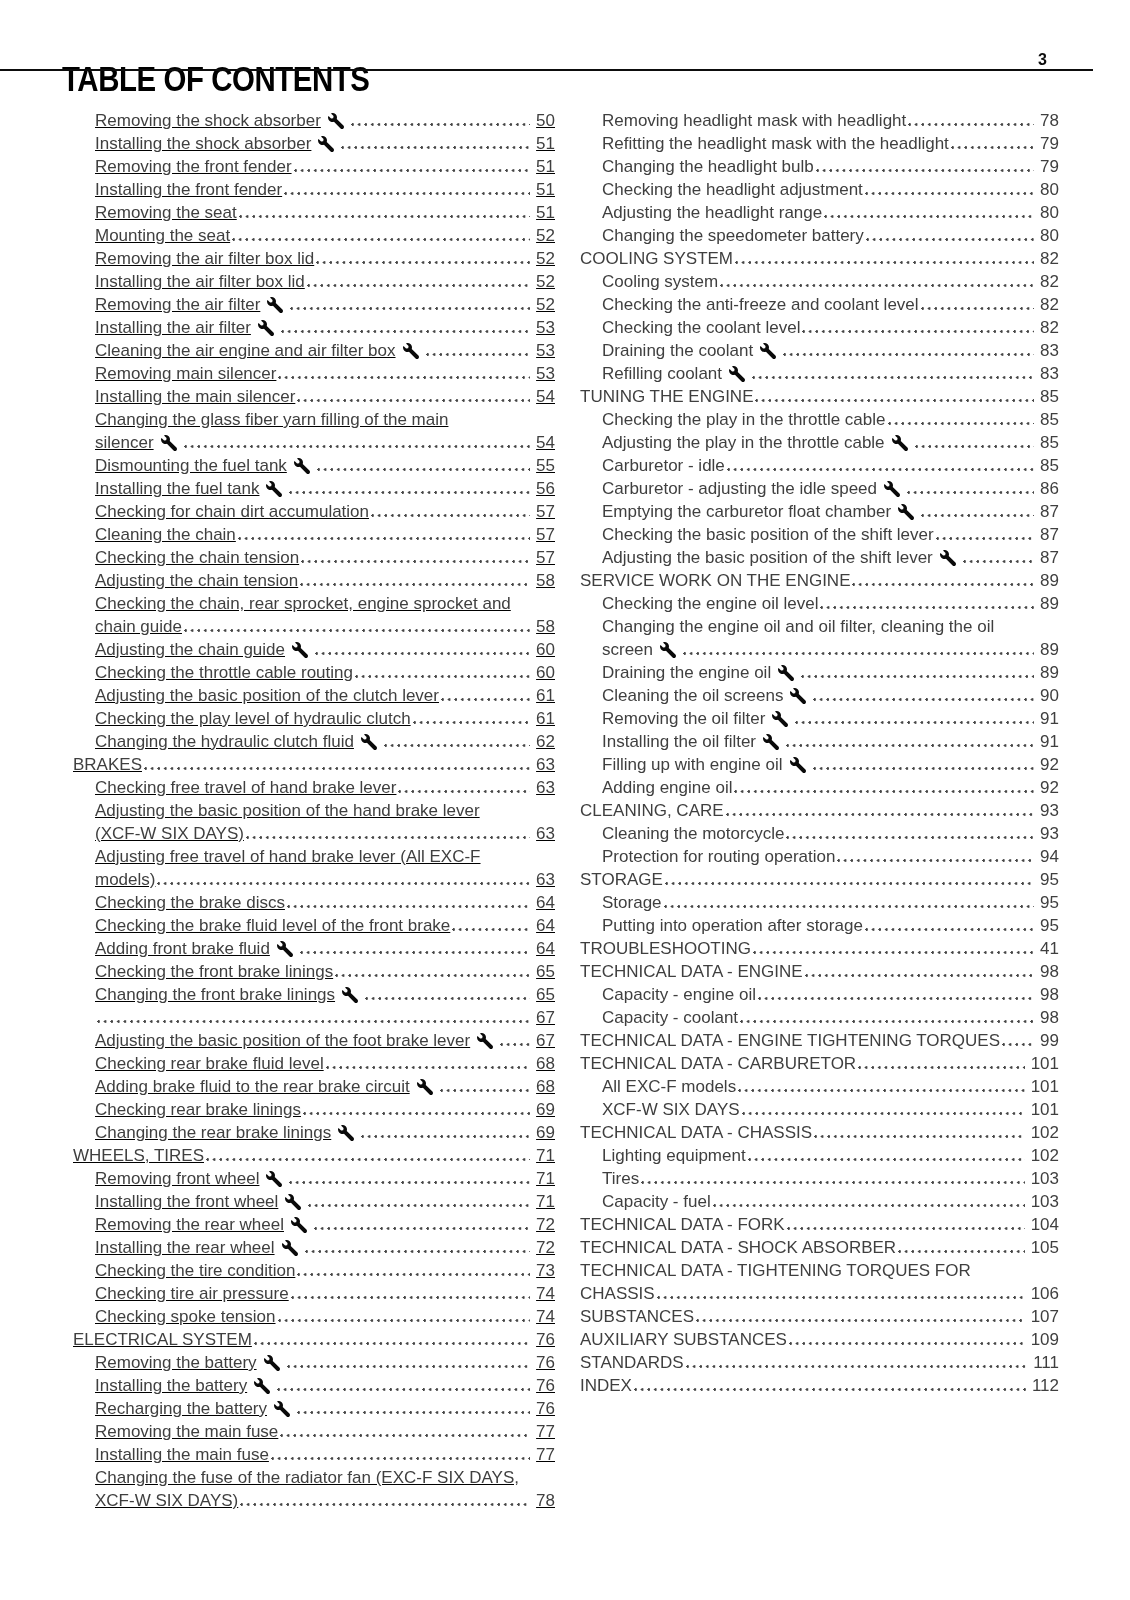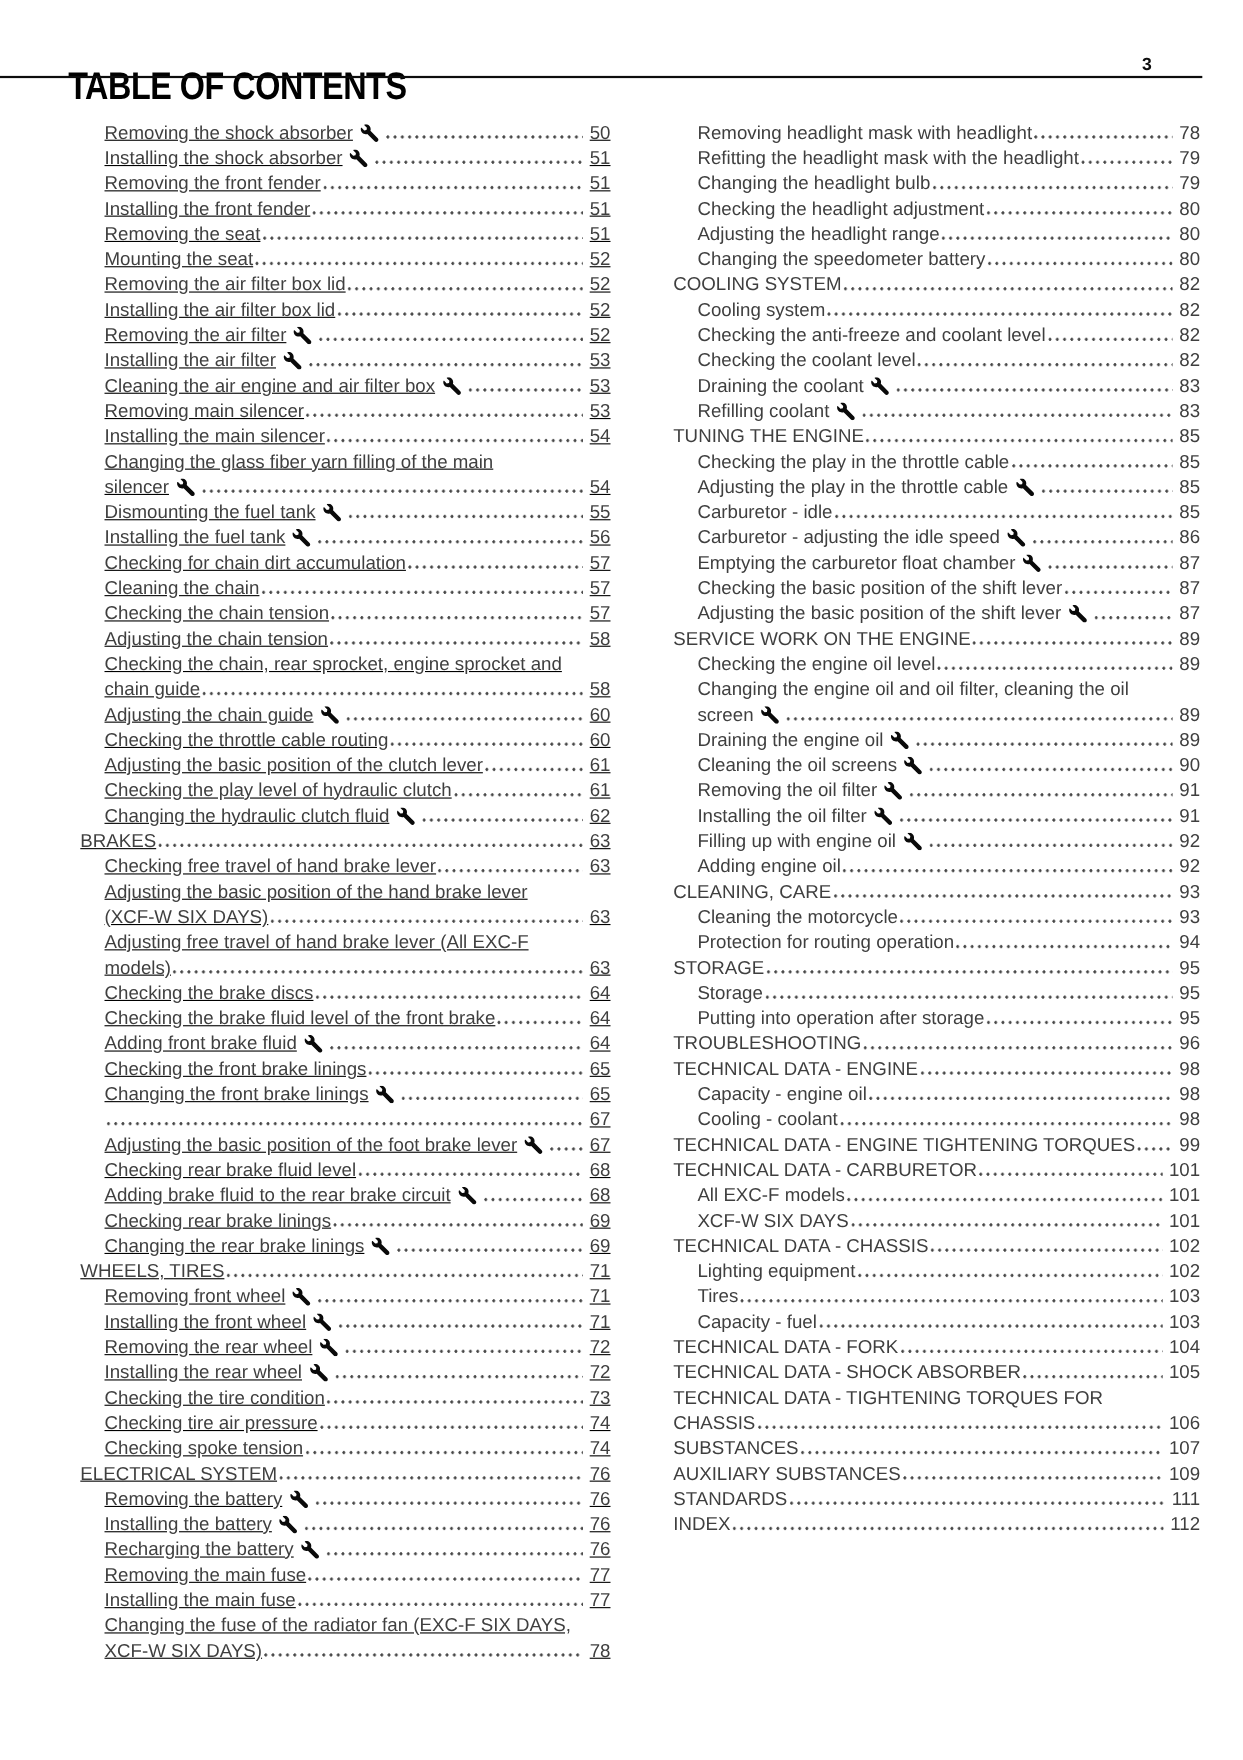--- a/index.html
+++ b/index.html
@@ -20,21 +20,21 @@
   .header-rule {
     position:absolute; left:0; top:69px;
     width:1093px; height:2px; background:#0d0d0d;
   }
   .header-page-num {
     position:absolute; right:83px; top:51px;
     font-size:16px; font-weight:bold; color:#0d0d0d;
   }
   .toc-col { position:absolute; top:109px; }
   #left-col  { left:73px;  width:482px;text-decoration:underline; }
-  #right-col { left:580px; width:479px;margin-left:32px; }
+  #right-col { left:580px; width:479px; }
   .toc-entry {
     color:#3f3f3f;
     font-size:17px; line-height:23px;
     cursor:default;
   }
   .level-1 { padding-left:22px; }
   .entry-line { white-space:nowrap; }
   .entry-row { display:flex; align-items:flex-end; }
   .entry-text { white-space:nowrap; flex:0 0 auto; }
   .wrench {
@@ -808,40 +808,40 @@
         <div class="entry-row">
           <span class="entry-text">Putting into operation after storage</span>
           <span class="dots"></span>
           <span class="page-num">95</span>
         </div>
       </div>
       <div class="toc-entry level-0">
         <div class="entry-row">
           <span class="entry-text">TROUBLESHOOTING</span>
           <span class="dots"></span>
-          <span class="page-num">96</span>
+          <span class="page-num">41</span>
         </div>
       </div>
       <div class="toc-entry level-0">
         <div class="entry-row">
           <span class="entry-text">TECHNICAL DATA - ENGINE</span>
           <span class="dots"></span>
           <span class="page-num">98</span>
         </div>
       </div>
       <div class="toc-entry level-1">
         <div class="entry-row">
           <span class="entry-text">Capacity - engine oil</span>
           <span class="dots"></span>
           <span class="page-num">98</span>
         </div>
       </div>
       <div class="toc-entry level-1">
         <div class="entry-row">
-          <span class="entry-text">Cooling - coolant</span>
+          <span class="entry-text">Capacity - coolant</span>
           <span class="dots"></span>
           <span class="page-num">98</span>
         </div>
       </div>
       <div class="toc-entry level-0">
         <div class="entry-row">
           <span class="entry-text">TECHNICAL DATA - ENGINE TIGHTENING TORQUES</span>
           <span class="dots"></span>
           <span class="page-num">99</span>
         </div>

